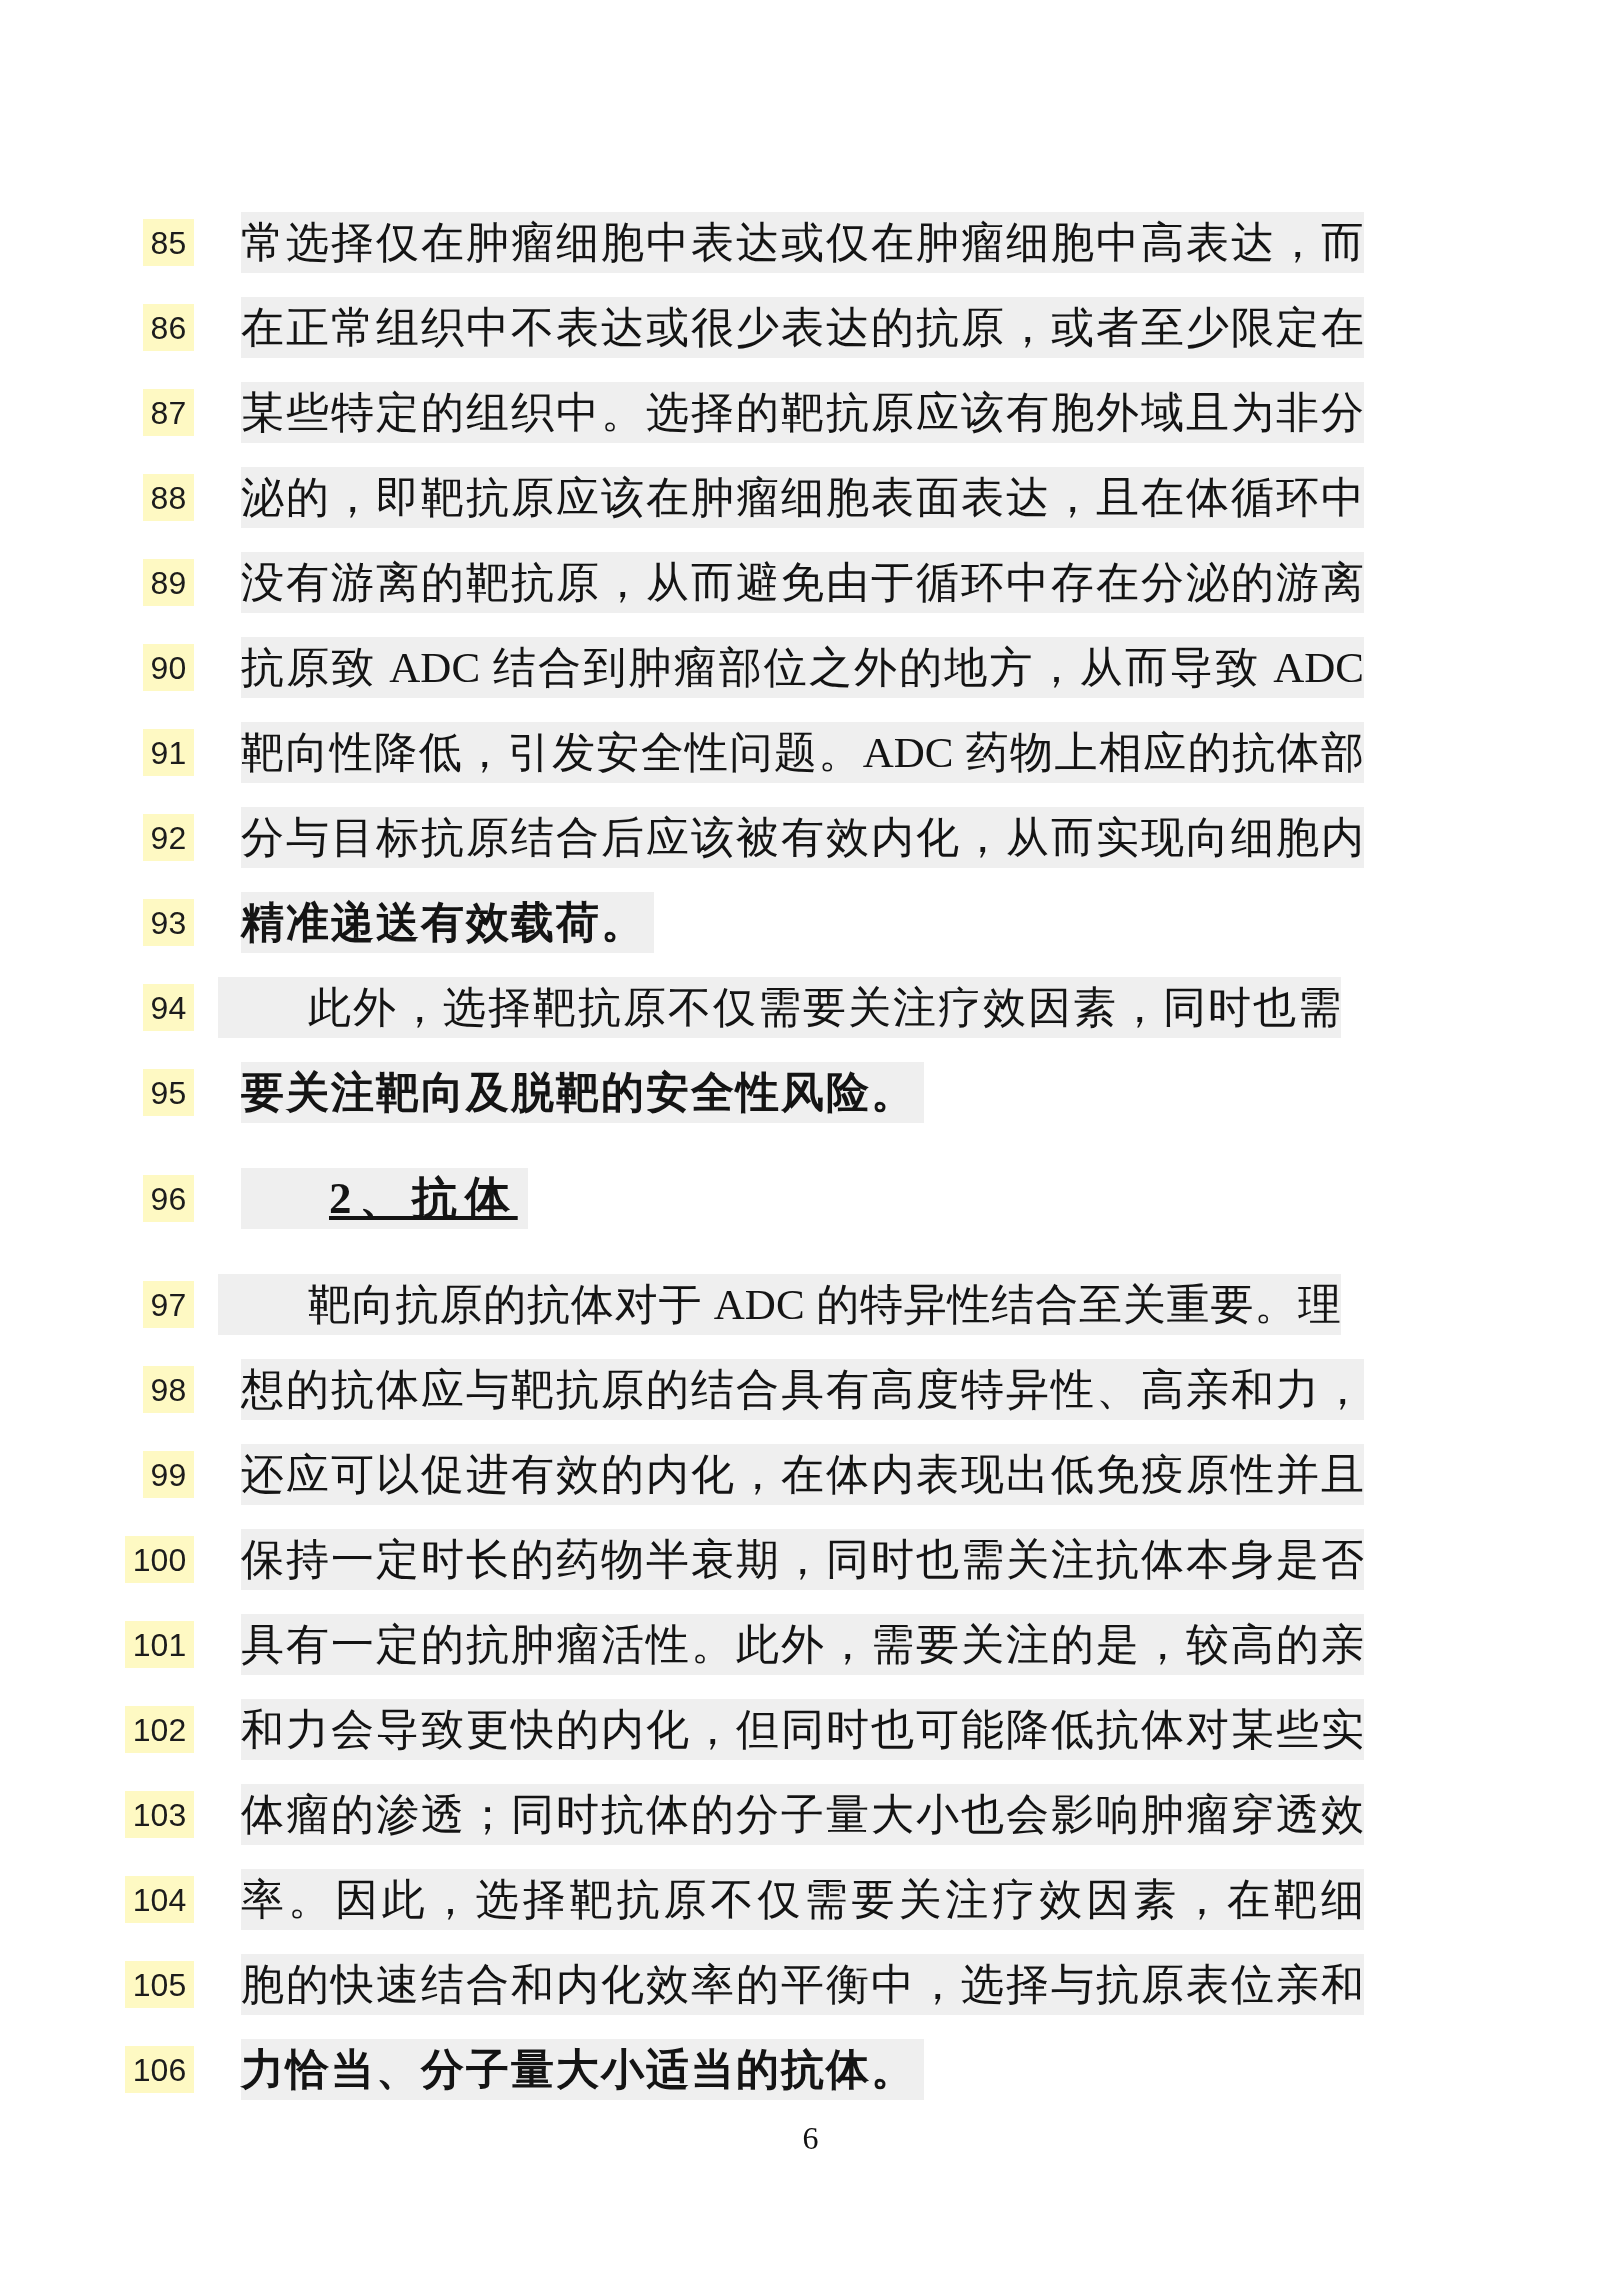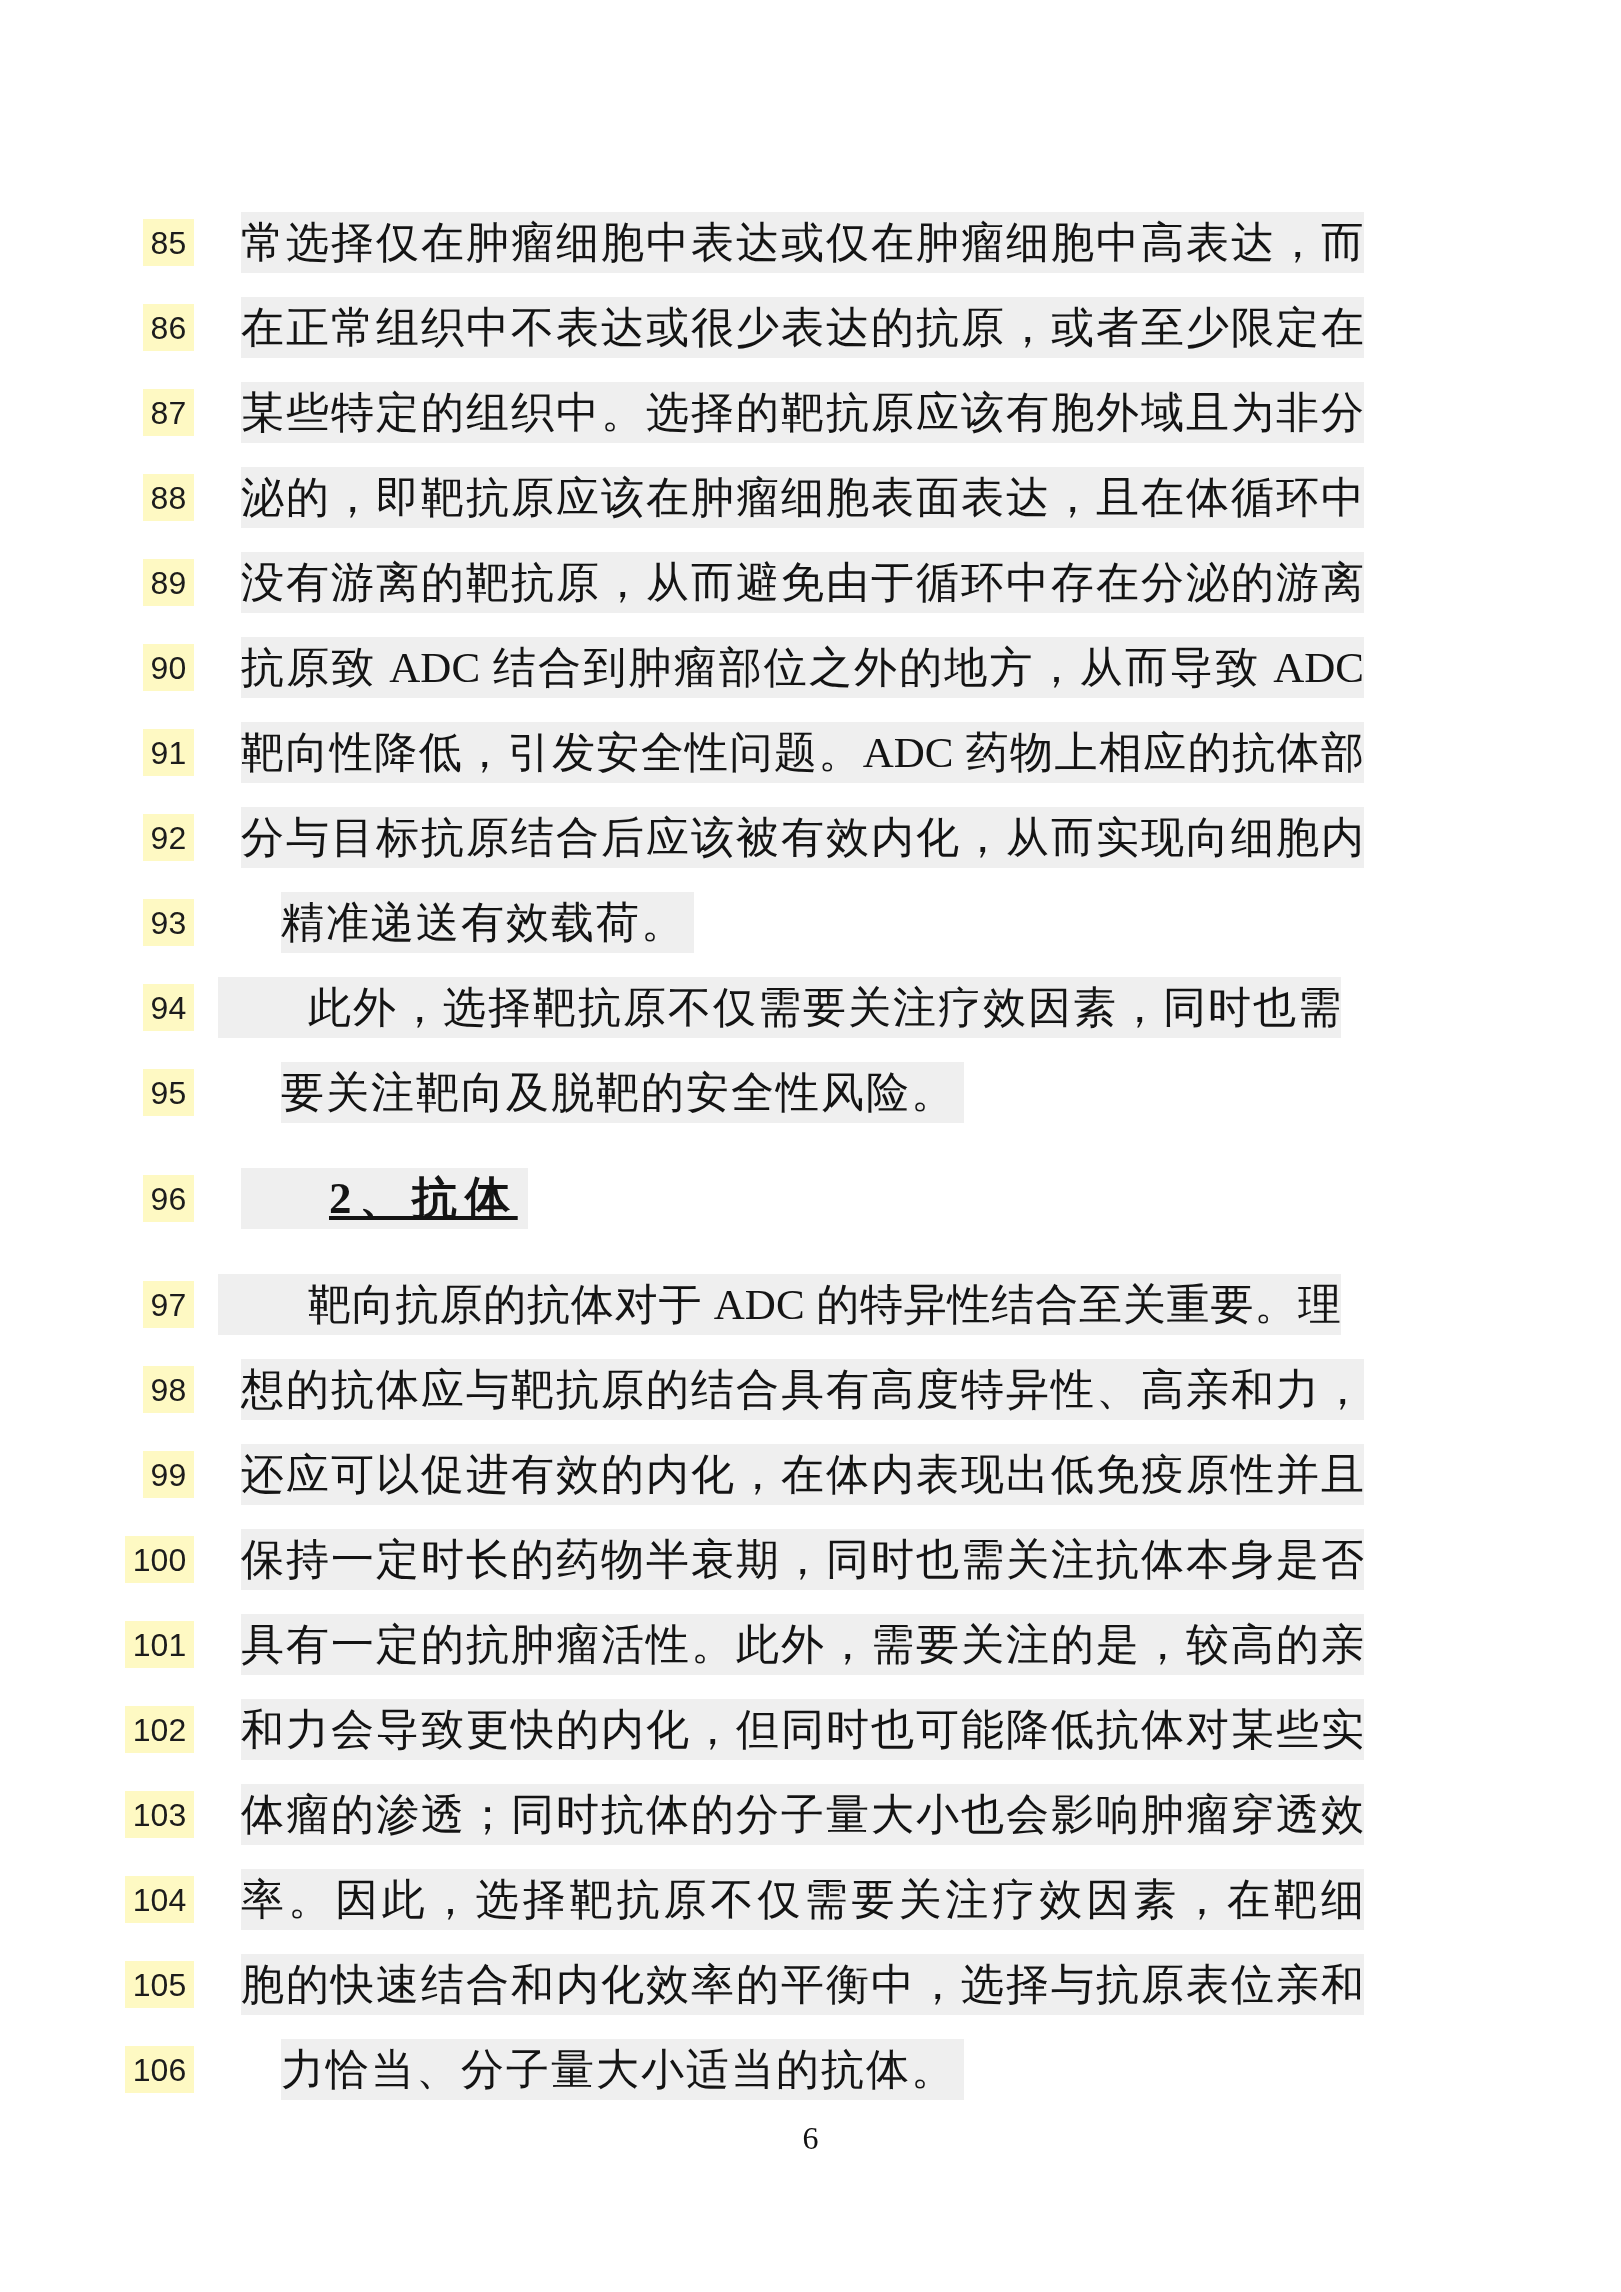--- a/index.html
+++ b/index.html
@@ -72,22 +72,23 @@
     margin-left: 24px;
   }
   
   .e .txt {
     text-align: left;
     letter-spacing: 2px;
     width: auto;
     max-width: 1123px;
     margin-right: auto;
     padding-right: 8px;
-  }
-  .e { justify-content: center; gap: 40px; }
+    font-weight: bold;
+  }
+  .e { justify-content: center; }
   .e .txt { flex: 0 0 auto; }
   
   .h .txt {
     font-weight: bold;
     text-align: left;
     text-indent: 88px;
     letter-spacing: 7.8px;
     font-size: 45px;
     width: auto;
     max-width: 1123px;

